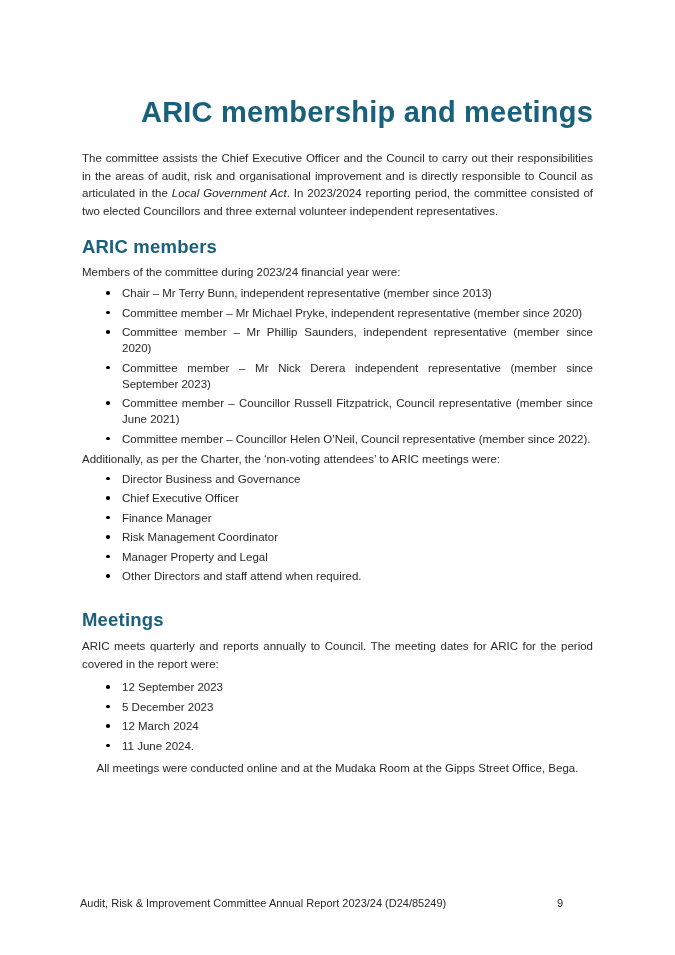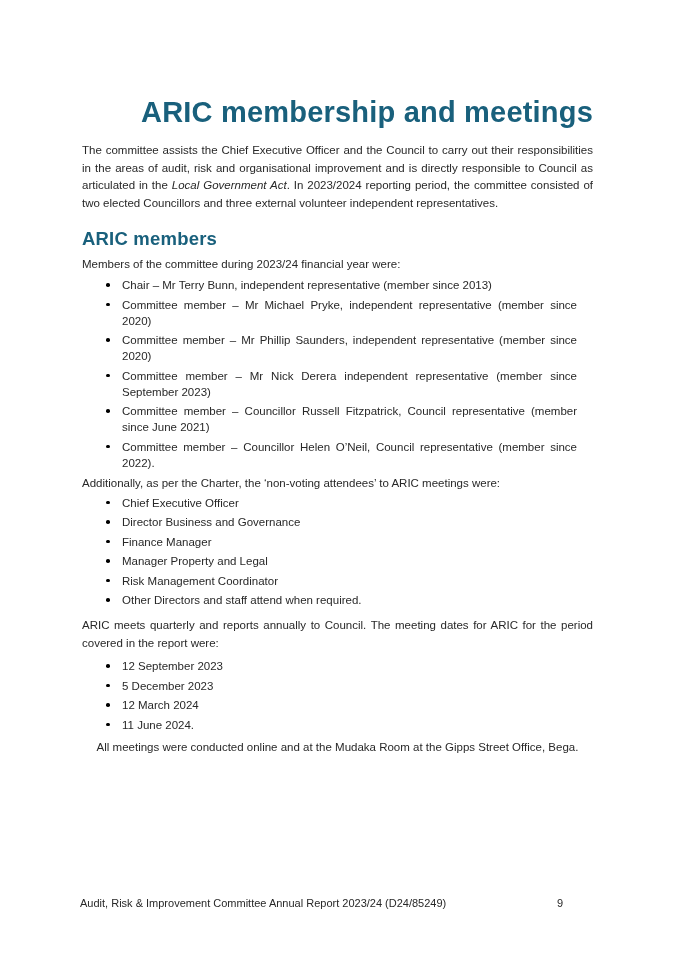--- a/index.html
+++ b/index.html
@@ -43,29 +43,29 @@
   #members-heading { margin-top: 17px; }
   #meetings-heading { margin-top: 26px; }
 
   p.body-text {
     margin: 0;
     font-size: 11.5px;
     line-height: 17.5px;
   }
   p.justified { text-align: justify; }
 
-  #intro-paragraph { margin-top: 14px; }
+  #intro-paragraph { margin-top: 22px; }
   #members-intro { margin-top: 8px; line-height: 16px; }
   #attendees-intro { margin-top: 4px; line-height: 16px; }
   #meetings-intro { margin-top: 9px; }
   #meetings-closing { margin-top: 6px; line-height: 16px; text-align: center; }
 
   ul.bullets {
     list-style: none;
-    margin: 5px 16px 0 0;
+    margin: 5px 0 0 0;
     padding: 0 0 0 23px;
   }
   #attendees-list, #meeting-dates-list { margin-top: 4px; }
   #meeting-dates-list { margin-top: 6px; }
   ul.bullets li {
     position: relative;
     padding-left: 17px;
     margin-bottom: 3.5px;
     font-size: 11.5px;
     line-height: 16px;
@@ -117,28 +117,29 @@
       <li>Committee member – Mr Michael Pryke, independent representative (member since 2020)</li>
       <li>Committee member – Mr Phillip Saunders, independent representative (member since 2020)</li>
       <li>Committee member – Mr Nick Derera independent representative (member since September 2023)</li>
       <li>Committee member – Councillor Russell Fitzpatrick, Council representative (member since June 2021)</li>
       <li>Committee member – Councillor Helen O’Neil, Council representative (member since 2022).</li>
     </ul>
 
     <p class="body-text" id="attendees-intro">Additionally, as per the Charter, the ‘non-voting attendees’ to ARIC meetings were:</p>
 
     <ul class="bullets" id="attendees-list">
+      <li>Director Business and Governance</li>
       <li>Chief Executive Officer</li>
-      <li>Director Business and Governance</li>
       <li>Finance Manager</li>
+      <li>Risk Management Coordinator</li>
       <li>Manager Property and Legal</li>
-      <li>Risk Management Coordinator</li>
       <li>Other Directors and staff attend when required.</li>
     </ul>
 
+    <h2 class="section-heading" id="meetings-heading">Meetings</h2>
 
     <p class="body-text justified" id="meetings-intro">ARIC meets quarterly and reports annually to Council. The meeting dates for ARIC for the period covered in the report were:</p>
 
     <ul class="bullets" id="meeting-dates-list">
       <li>12 September 2023</li>
       <li>5 December 2023</li>
       <li>12 March 2024</li>
       <li>11 June 2024.</li>
     </ul>
 

